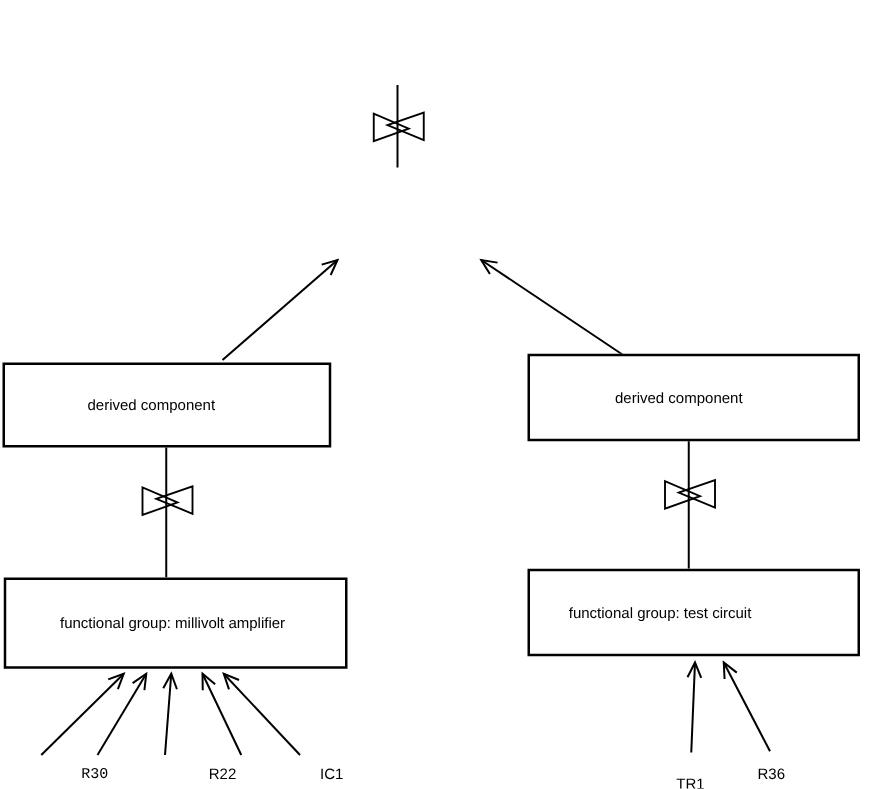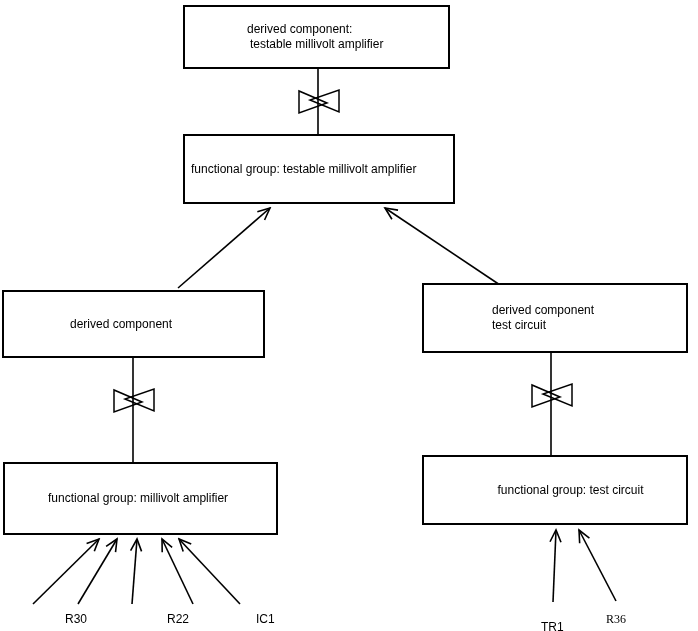--- a/index.html
+++ b/index.html
@@ -41,51 +41,43 @@
     white-space: nowrap;
     z-index: 2;
   }
   
   #node-derived-testable   { left: 183px; top: 5px;   width: 267px; height: 64px; padding-left: 62px; }
   #node-derived-testable .l2 { margin-left: 3px; }
   #node-fg-testable        { left: 183px; top: 134px; width: 272px; height: 70px; padding-left: 6px; }
   #node-derived-millivolt  { left: 2px;   top: 290px; width: 263px; height: 68px; padding-left: 66px; }
   #node-derived-test       { left: 422px; top: 283px; width: 266px; height: 70px; padding-left: 68px; }
   #node-fg-millivolt       { left: 3px;   top: 462px; width: 275px; height: 73px; padding-left: 43px; }
-  #node-fg-test            { left: 422px; top: 455px; width: 266px; height: 70px; padding-left: 31px; text-align: center; }
+  #node-fg-test            { left: 422px; top: 455px; width: 266px; height: 70px; padding-left: 31px; }
   
   #leaf-r18 { left: 20px;  top: 644px; margin-left: 12px; }
-  #leaf-r30 { left: 65px;  top: 612px; }
+  #leaf-r30 { left: 65px;  top: 612px; font-family: Liberation Mono, monospace; }
   #leaf-r26 { left: 117px; top: 612px; margin-top: 44px; }
   #leaf-r22 { left: 167px; top: 612px; }
   #leaf-ic1 { left: 212px; top: 612px; margin-left: 44px; }
   #leaf-tr1 { left: 541px; top: 620px; }
-  #leaf-r36 { left: 606px; top: 612px; font-family: Liberation Serif, serif; }
+  #leaf-r36 { left: 606px; top: 612px; }
 </style>
 </head>
 <body>
 
 <div id="canvas">
 
-  <div class="node" id="node-derived-testable">
-    <span class="l1">derived component:</span>
-    <span class="l2">testable millivolt amplifier</span>
-  </div>
 
-  <div class="node" id="node-fg-testable">
-    <span>functional group: testable millivolt amplifier</span>
-  </div>
 
   <div class="node" id="node-derived-millivolt">
     <span>derived component</span>
   </div>
 
   <div class="node" id="node-derived-test">
     <span>derived component</span>
-    <span>test circuit</span>
   </div>
 
   <div class="node" id="node-fg-millivolt">
     <span>functional group: millivolt amplifier</span>
   </div>
 
   <div class="node" id="node-fg-test">
     <span>functional group: test circuit</span>
   </div>
 

